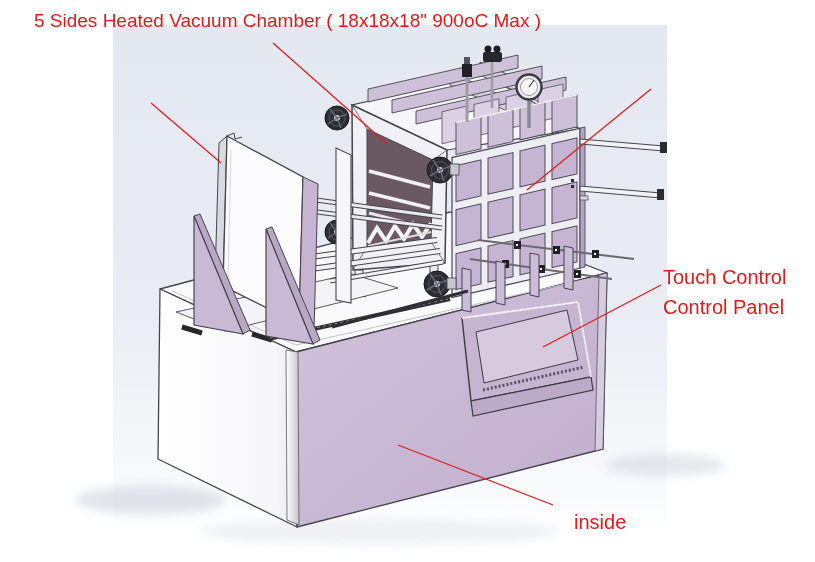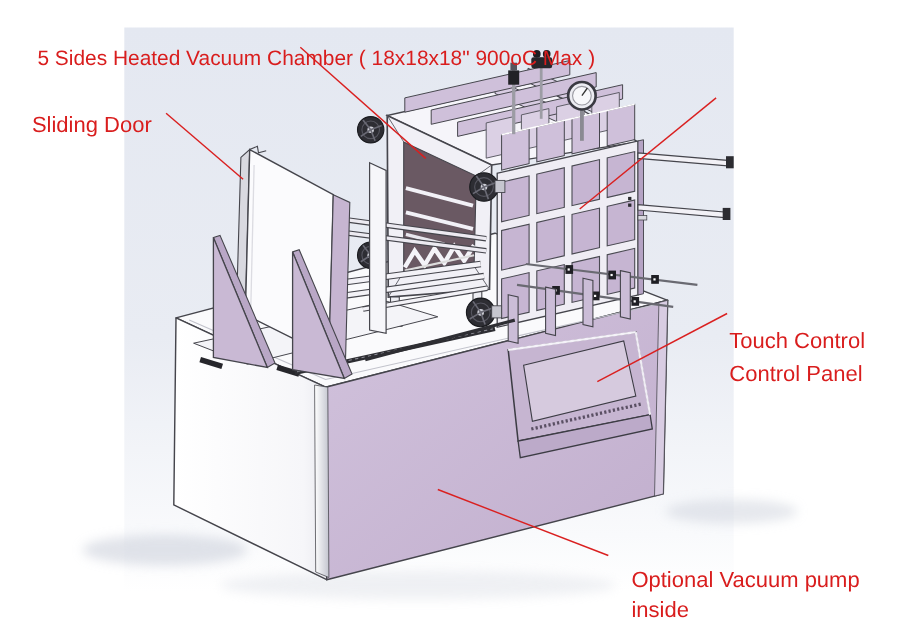--- a/index.html
+++ b/index.html
@@ -1,20 +1,20 @@
 <!DOCTYPE html>
 <html><head>
 <meta charset="utf-8">
 <style>
   html,body{margin:0;padding:0;background:#ffffff;}
   .stage{position:relative;width:815px;height:562px;background:#ffffff;overflow:hidden;
          font-family:"Liberation Sans", sans-serif;}
   .stage svg{position:absolute;left:0;top:0;}
   .label{position:absolute;color:#d91d1d;font-family:"Liberation Sans", sans-serif;
-         white-space:nowrap;margin-top:33px;}
+         white-space:nowrap;}
   .label-title{left:34px;top:10px;font-size:19px;}
   .label-sliding{left:29px;top:70px;font-size:20px;}
   .label-touch{left:663px;top:262px;font-size:20px;line-height:30px;white-space:normal;width:150px;}
   .label-pump{left:574px;top:482px;font-size:20px;line-height:27px;white-space:normal;width:240px;}
 </style>
 </head>
 <body>
 
 <div class="stage">
 
@@ -297,19 +297,18 @@
   <g stroke="#da2020" stroke-width="1.3" fill="none">
     <line x1="273" y1="43" x2="387" y2="144"></line>
     <line x1="151" y1="103" x2="221" y2="163"></line>
     <line x1="651" y1="89" x2="527" y2="190"></line>
     <line x1="661" y1="285" x2="543" y2="347"></line>
     <line x1="553" y1="505" x2="398" y2="445"></line>
   </g>
 </svg>
 
 <div class="label label-title">5 Sides Heated Vacuum Chamber ( 18x18x18" 900oC Max )</div>
-<div class="label label-sliding">Sliding Door</div>
 <div class="label label-touch"><span>Touch Control</span><br>
   <span>Control Panel</span></div>
-<div class="label label-pump"><span>Optional Vacuum pump</span><br>
+<div class="label label-pump"><br>
   <span>inside</span></div>
 
 </div>
 
 </body></html>

